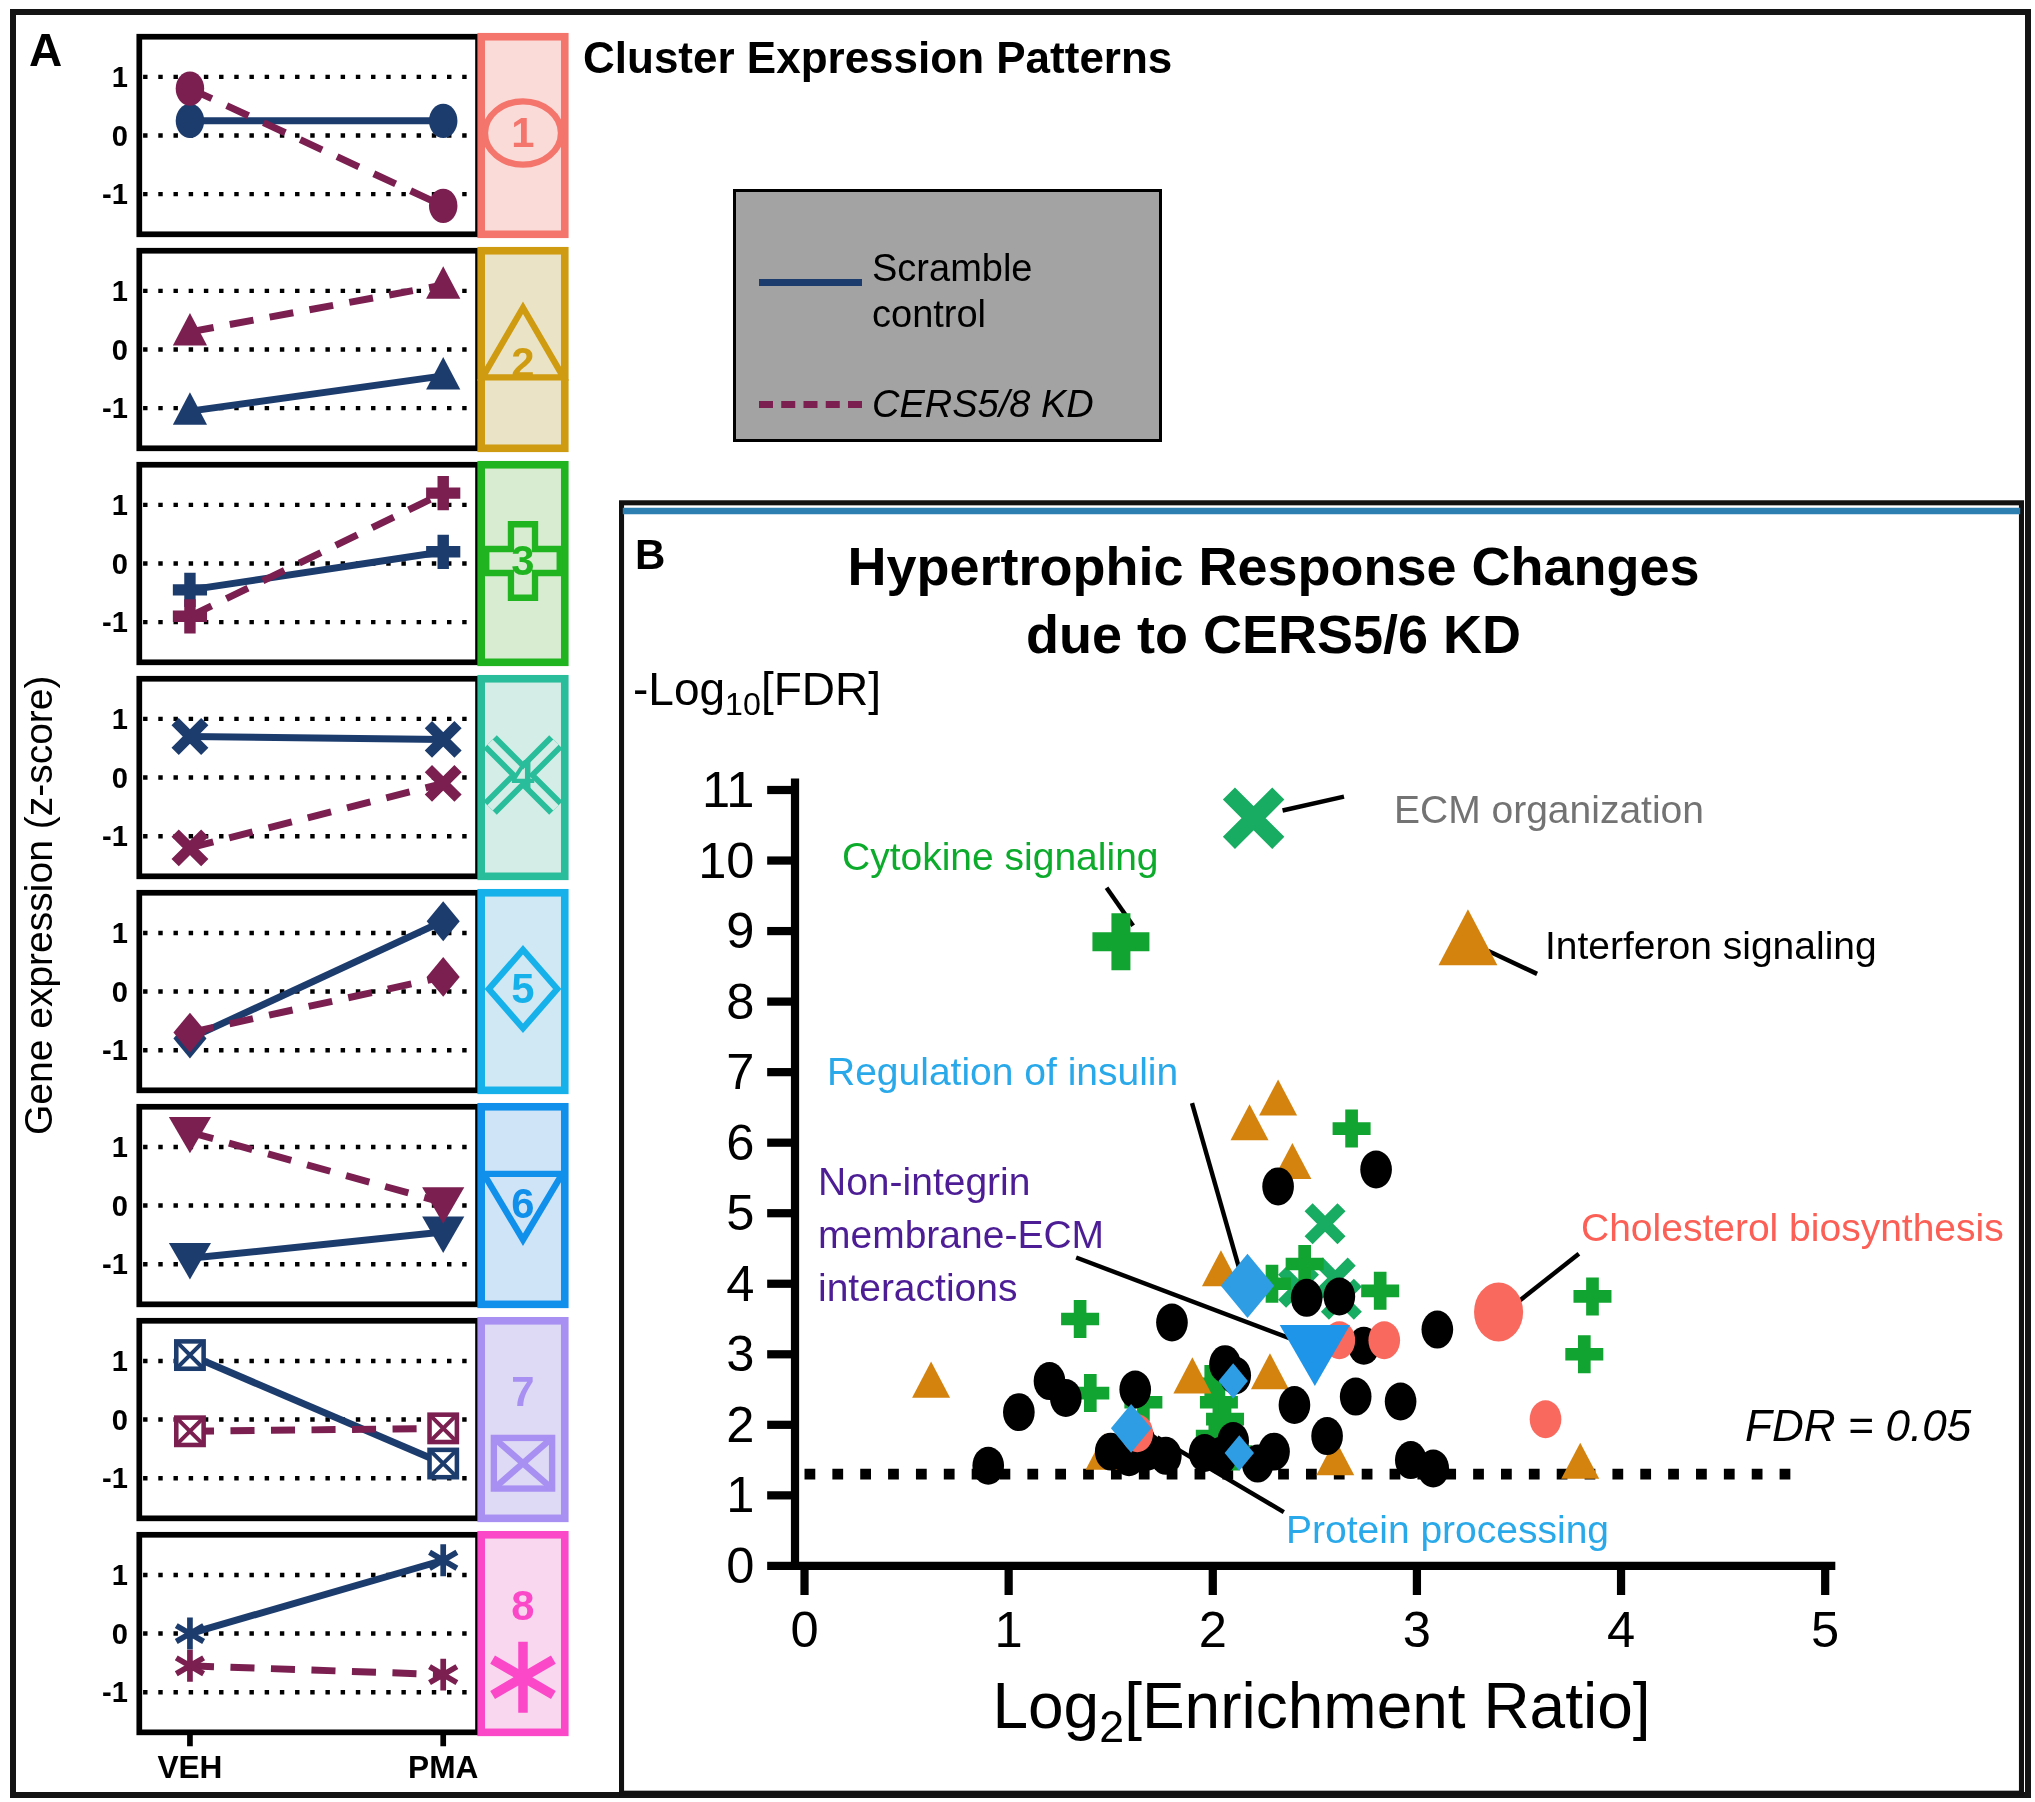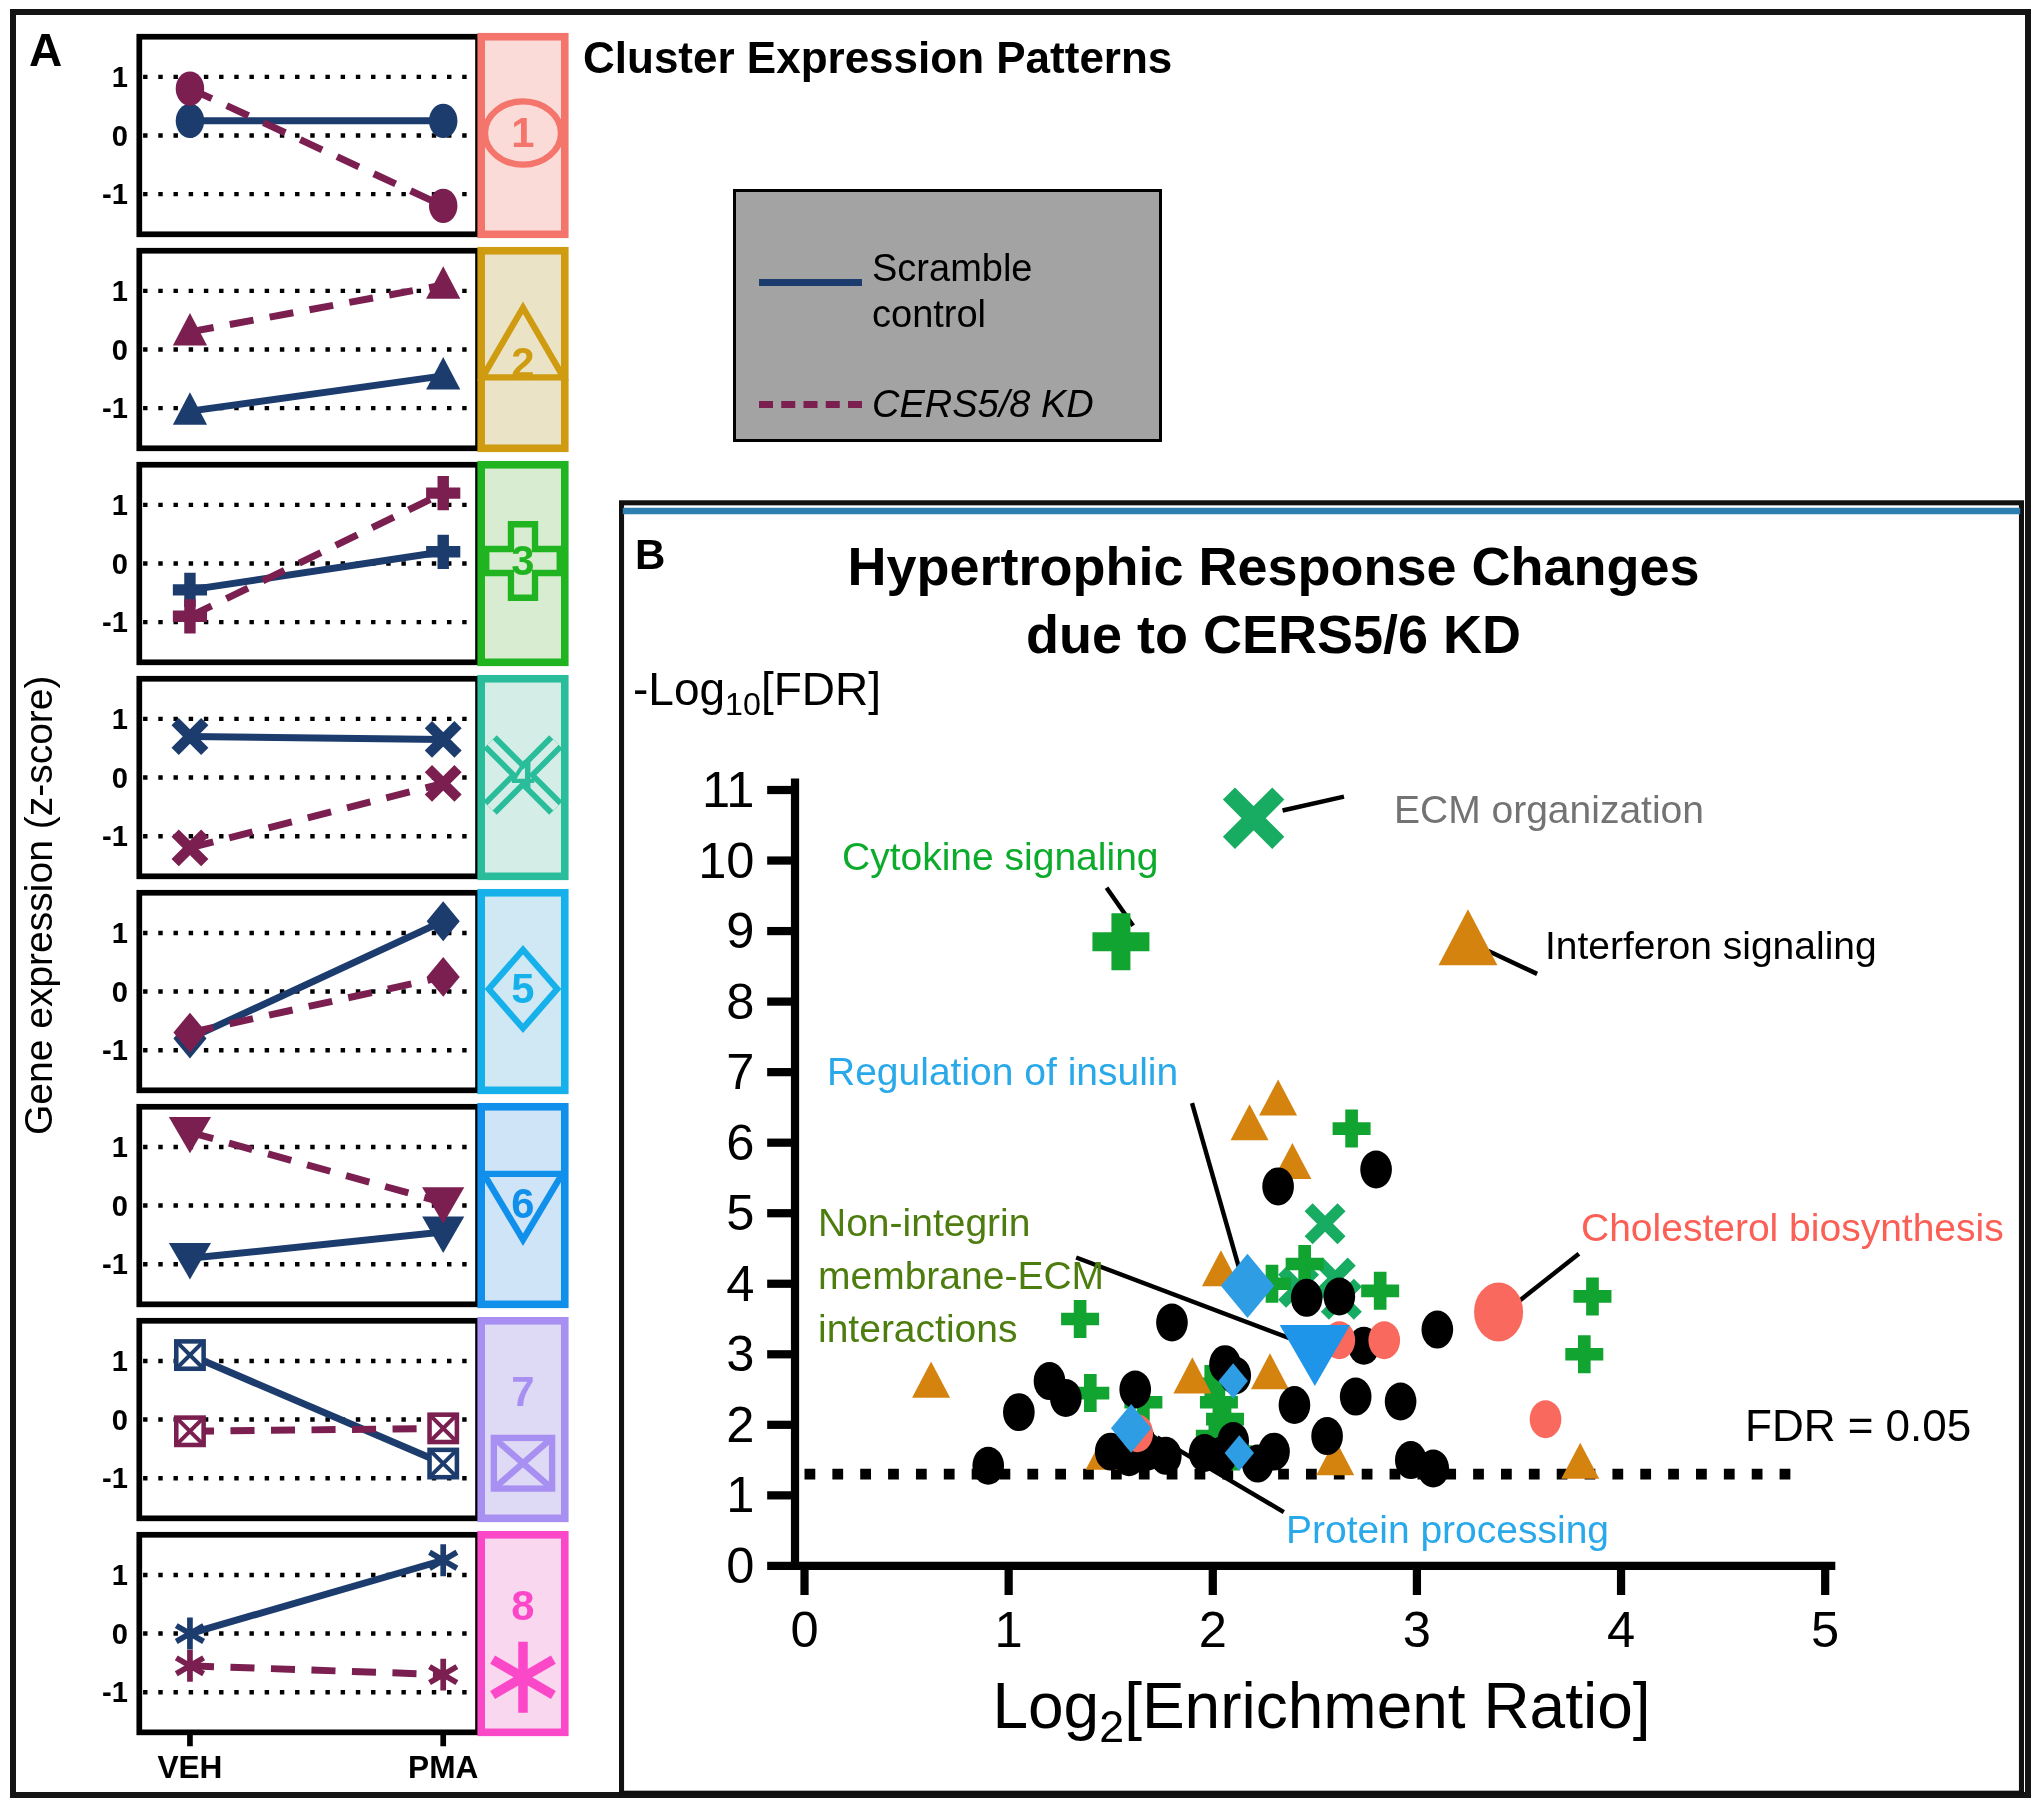--- a/index.html
+++ b/index.html
@@ -9,21 +9,21 @@
   .panel-label{font-size:46px;font-weight:bold;}
   .pa-title{font-size:44px;font-weight:bold;white-space:nowrap;}
   .vlabel{writing-mode:vertical-rl;transform:rotate(180deg);font-size:39px;text-align:center;}
   .legend-box{border:3.8px solid #000;background:#a3a3a3;}
   .legend-text{font-size:38px;line-height:1.22;}
   .legend-sample{height:0;}
   .b-title{font-size:54px;font-weight:bold;text-align:center;line-height:1.25;}
   .axis-head{font-size:46px;}
   .axis-head sub,.xlab sub{font-size:70%;}
   .ann{font-size:39px;white-space:pre-line;line-height:1.36;}
-  .fdr-lab{font-size:44px;}
+  .fdr-lab{font-size:44px;font-style:italic;}
   .xlab{font-size:64px;text-align:center;}
 </style>
 </head>
 <body>
 
 <div class="abs figure-frame"></div>
 
 <div class="abs panel-label" style="left:29px;top:23px;">A</div>
 
 <div class="abs vlabel" style="left:16.5px;top:595px;height:621px;width:46px;">Gene expression (z-score)</div>
@@ -337,21 +337,21 @@
   <div>due to CERS5/6 KD</div>
 </div>
 
 <div class="abs axis-head" style="left:633px;top:662px;"><span>-Log</span><sub>10</sub><span>[FDR]</span></div>
 
 <div id="annotations">
     <div class="abs ann" style="left: 1394px; top: 783px; color: #737373;">ECM organization</div>
     <div class="abs ann" style="left: 842px; top: 830px; color: rgb(12, 171, 44);">Cytokine signaling</div>
     <div class="abs ann" style="left: 1545px; top: 919px; color: #000000;">Interferon signaling</div>
     <div class="abs ann" style="left: 827px; top: 1045px; color: rgb(41, 169, 233);">Regulation of insulin</div>
-    <div class="abs ann" style="left: 818px; top: 1196px; color: #4d7c0f;">Non-integrin
+    <div class="abs ann" style="left: 818px; top: 1155px; color: #4c1d95;">Non-integrin
 membrane-ECM
 interactions</div>
     <div class="abs ann" style="left: 1581px; top: 1201px; color: rgb(251, 95, 85);">Cholesterol biosynthesis</div>
     <div class="abs ann" style="left: 1286px; top: 1503px; color: rgb(41, 169, 233);">Protein processing</div>
   </div>
 
 <div class="abs fdr-lab" style="left:1745px;top:1401px;">FDR = 0.05</div>
 
 <div class="abs xlab" style="left:619px;top:1669px;width:1405px;"><span>Log</span><sub>2</sub><span>[Enrichment Ratio]</span></div>
 

